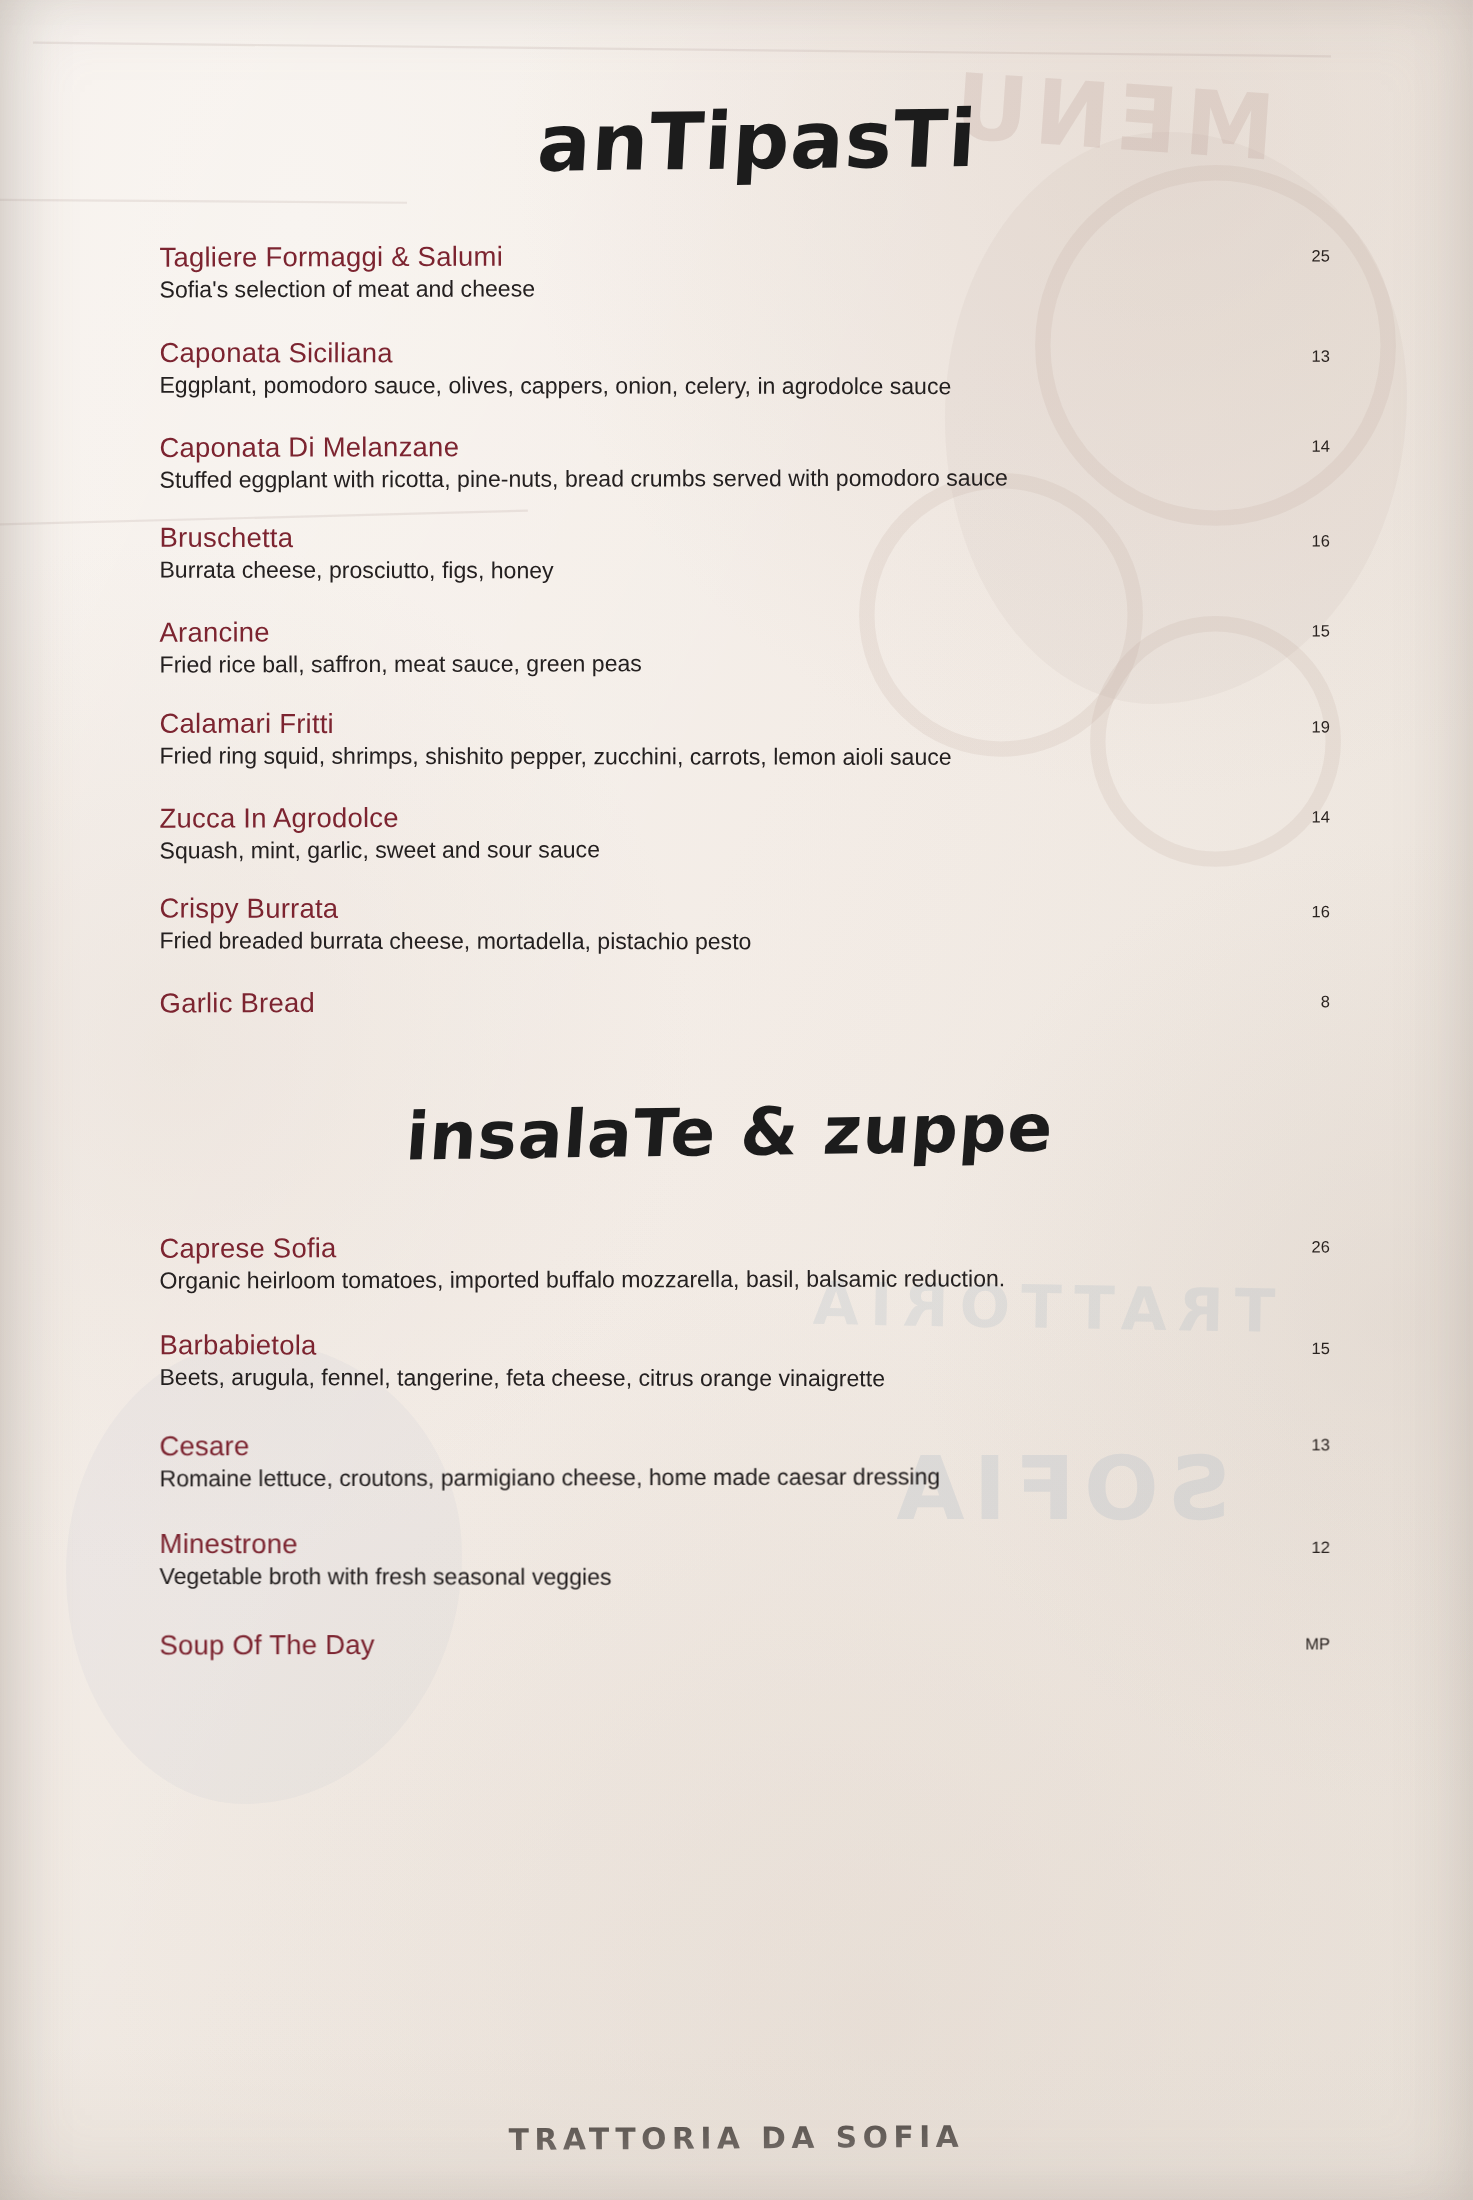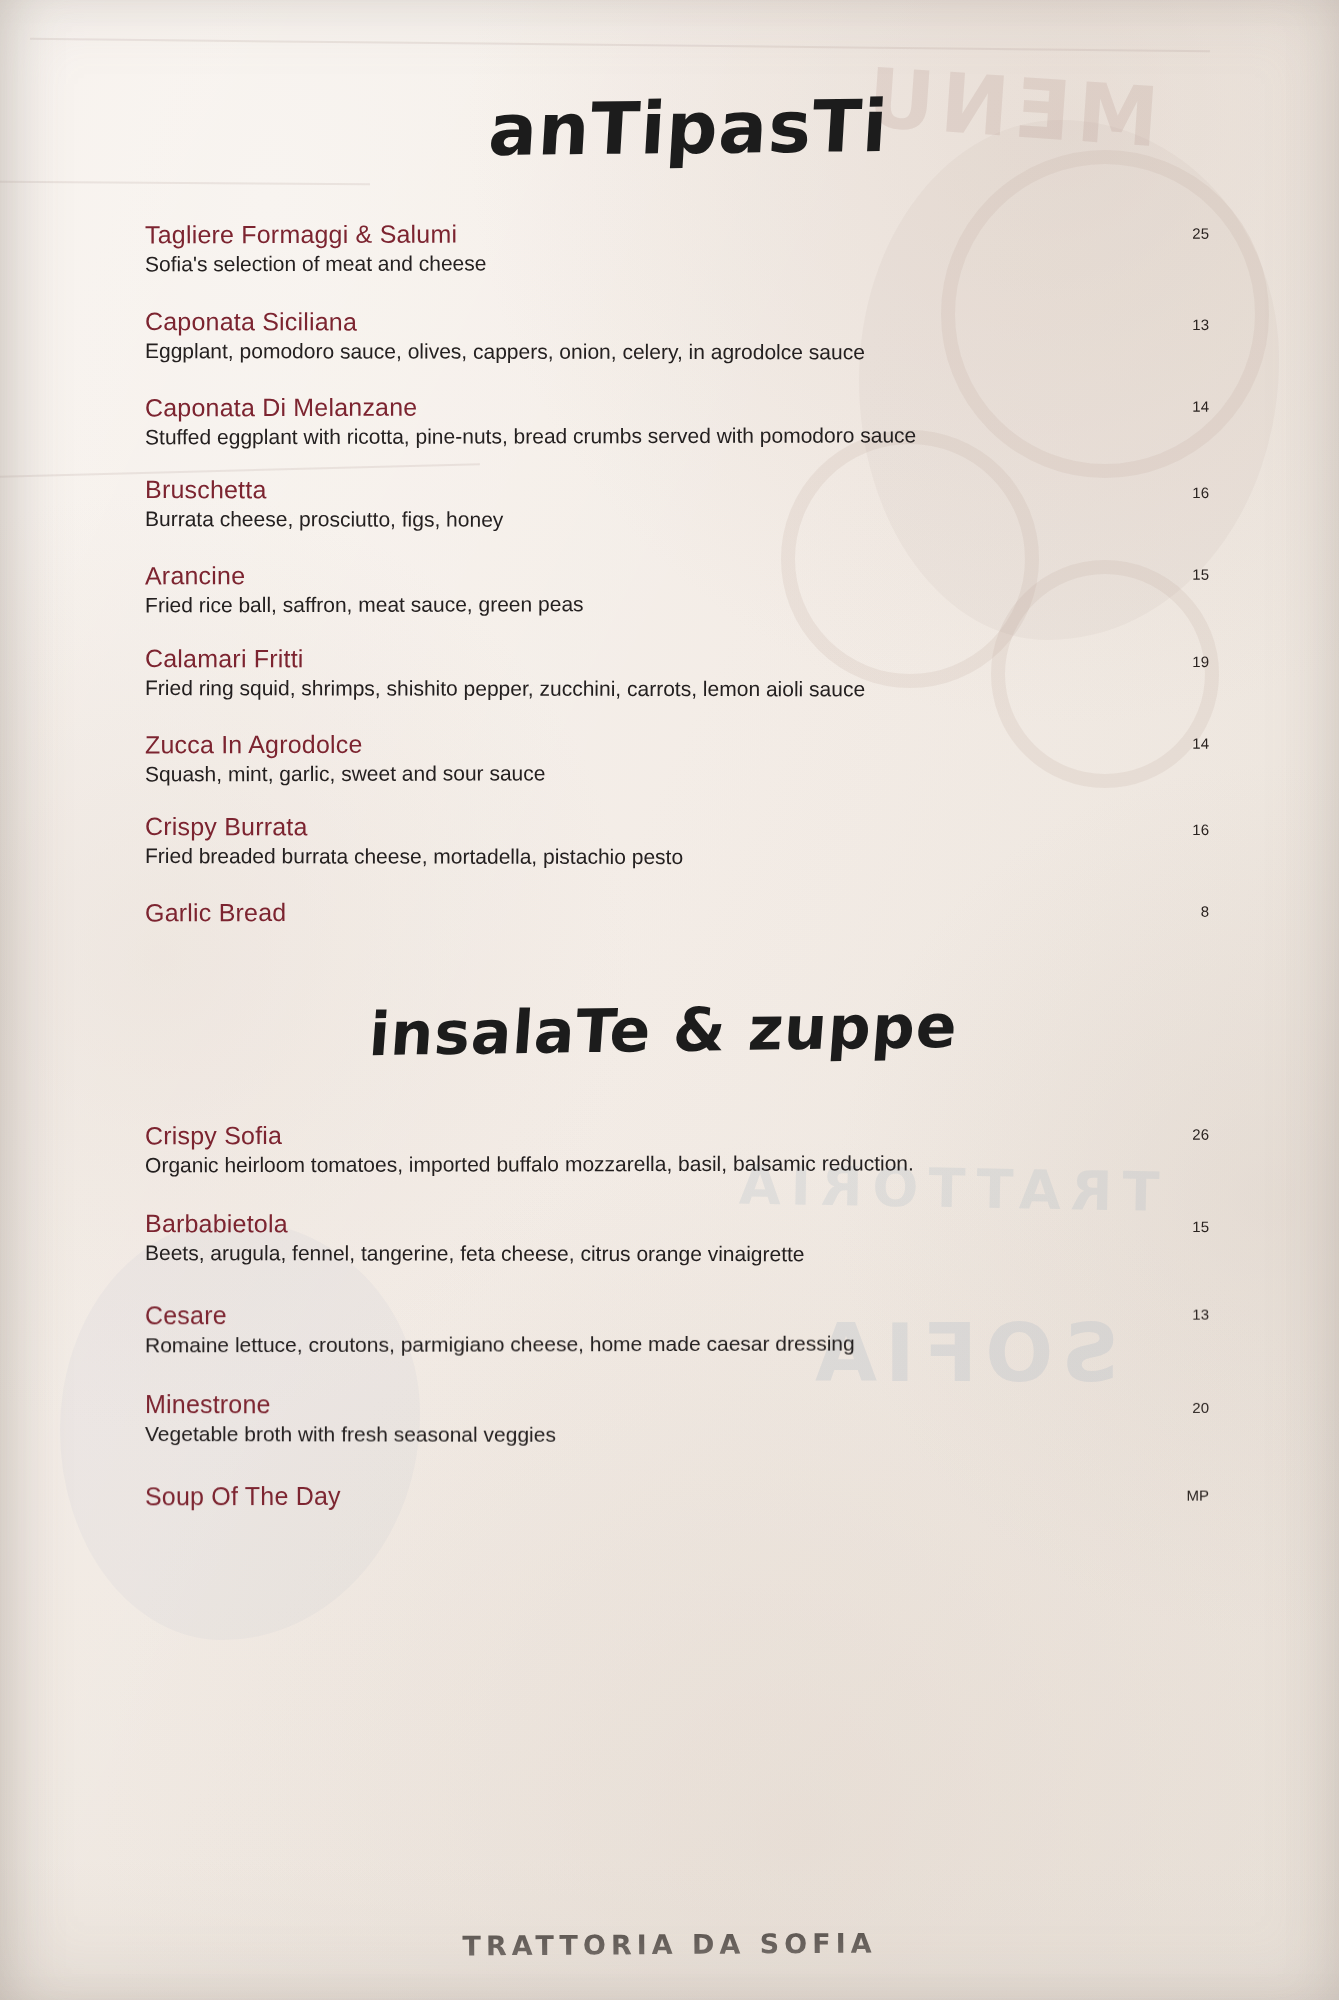--- a/index.html
+++ b/index.html
@@ -284,21 +284,21 @@
       </li>
 
     </ul>
 
     <h1 class="section-title" id="insalate-title">insalaTe &amp; zuppe</h1>
 
     <ul class="menu-list insalate-list">
 
       <li class="menu-item">
         <div class="item-row">
-          <div class="item-name">Crispy Sofia</div>
+          <div class="item-name">Caprese Sofia</div>
           <div class="item-price">26</div>
         </div>
         <div class="item-desc">Organic heirloom tomatoes, imported buffalo mozzarella, basil, balsamic reduction.</div>
       </li>
 
       <li class="menu-item">
         <div class="item-row">
           <div class="item-name">Barbabietola</div>
           <div class="item-price">15</div>
         </div>
@@ -309,21 +309,21 @@
         <div class="item-row">
           <div class="item-name">Cesare</div>
           <div class="item-price">13</div>
         </div>
         <div class="item-desc">Romaine lettuce, croutons, parmigiano cheese, home made caesar dressing</div>
       </li>
 
       <li class="menu-item blur-soft">
         <div class="item-row">
           <div class="item-name">Minestrone</div>
-          <div class="item-price">20</div>
+          <div class="item-price">12</div>
         </div>
         <div class="item-desc">Vegetable broth with fresh seasonal veggies</div>
       </li>
 
       <li class="menu-item blur-soft">
         <div class="item-row">
           <div class="item-name">Soup Of The Day</div>
           <div class="item-price">MP</div>
         </div>
         <div class="item-desc"></div>

